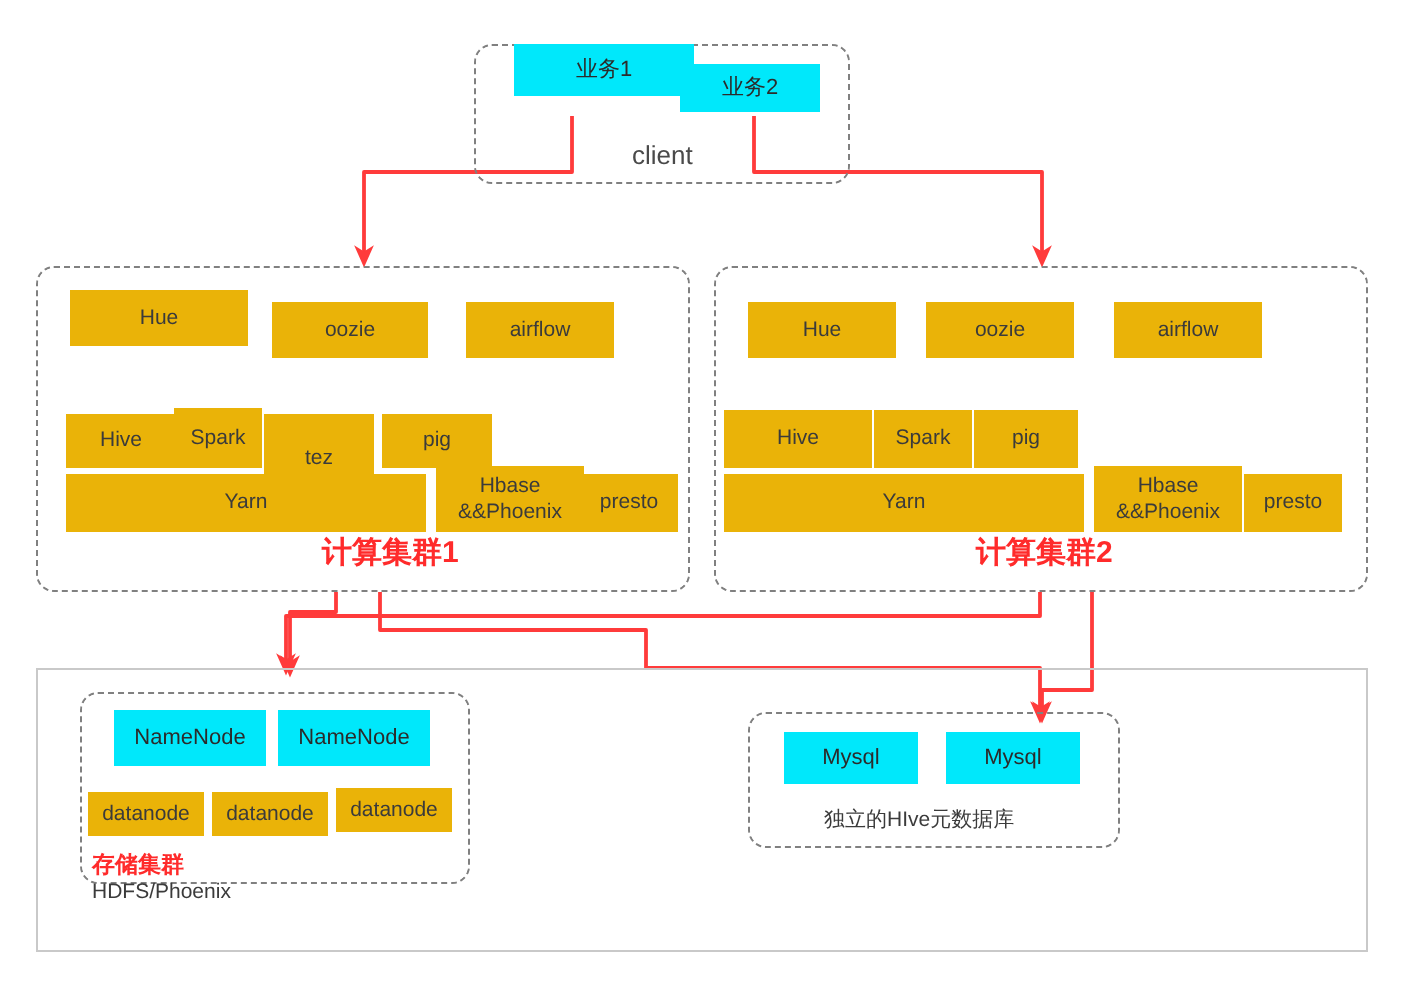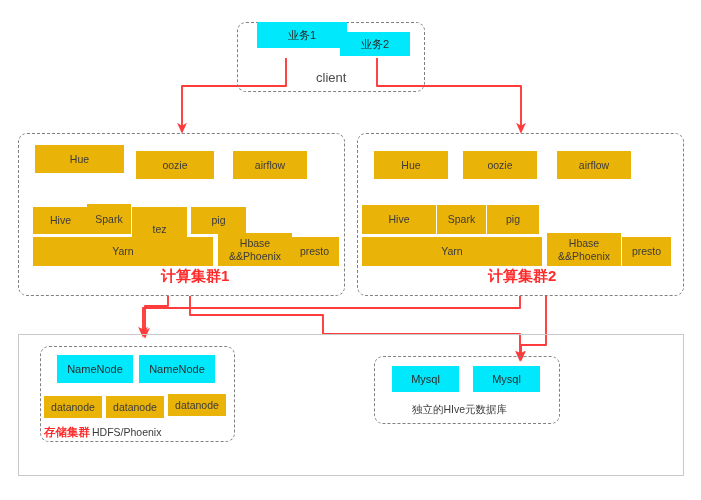--- a/index.html
+++ b/index.html
@@ -208,21 +208,21 @@
   <div class="box box-gray" style="left:44px; top:396px; width:58px; height:22px;">
     <span>datanode</span>
   </div>
   <div class="box box-gray" style="left:106px; top:396px; width:58px; height:22px;">
     <span>datanode</span>
   </div>
   <div class="box box-gray" style="left:168px; top:394px; width:58px; height:22px;">
     <span>datanode</span>
   </div>
 
-  <div class="label-row" style="left:44px; top:425px;">
+  <div class="label-row" style="left:44px; top:425px;flex-direction:column;">
     <span class="label-red" style="position:static; font-size:11.5px;">存储集群</span>
     <span class="label-dark" style="position:static; margin-left:2px;">HDFS/Phoenix</span>
   </div>
 
   <div class="dashed-box" style="left:374px; top:356px; width:186px; height:68px;"></div>
 
   <div class="box box-cyan" style="left:392px; top:366px; width:67px; height:26px;">
     <span>Mysql</span>
   </div>
   <div class="box box-cyan" style="left:473px; top:366px; width:67px; height:26px;">

